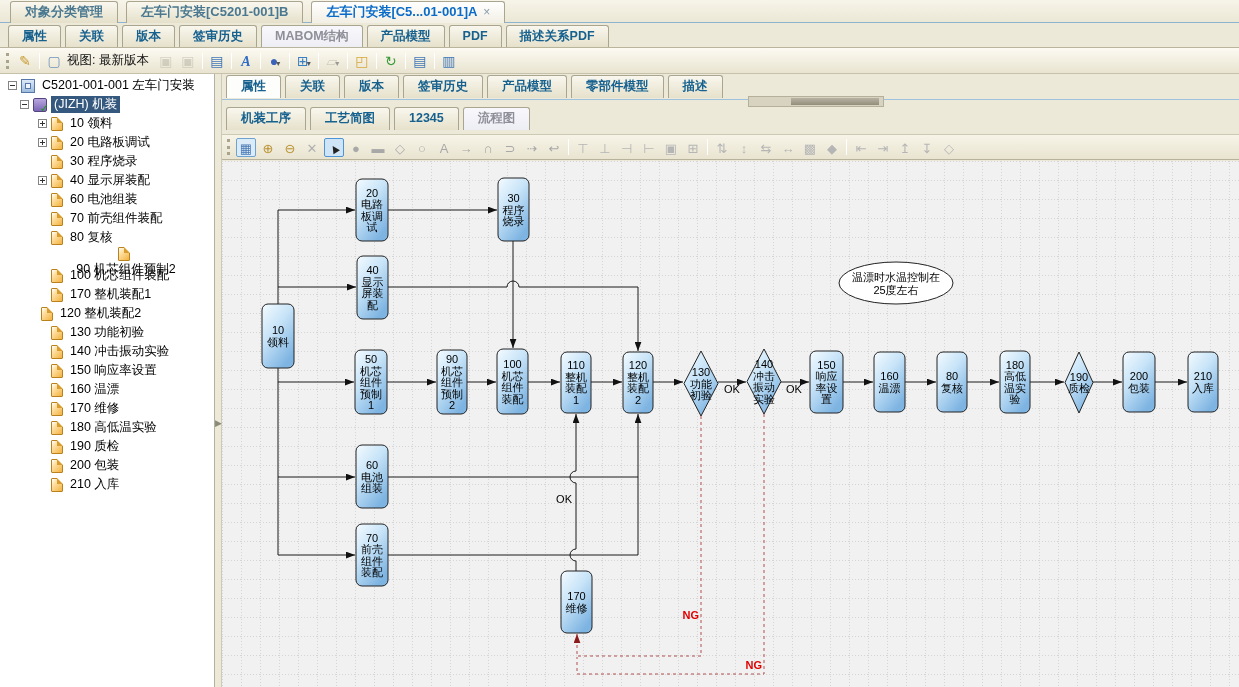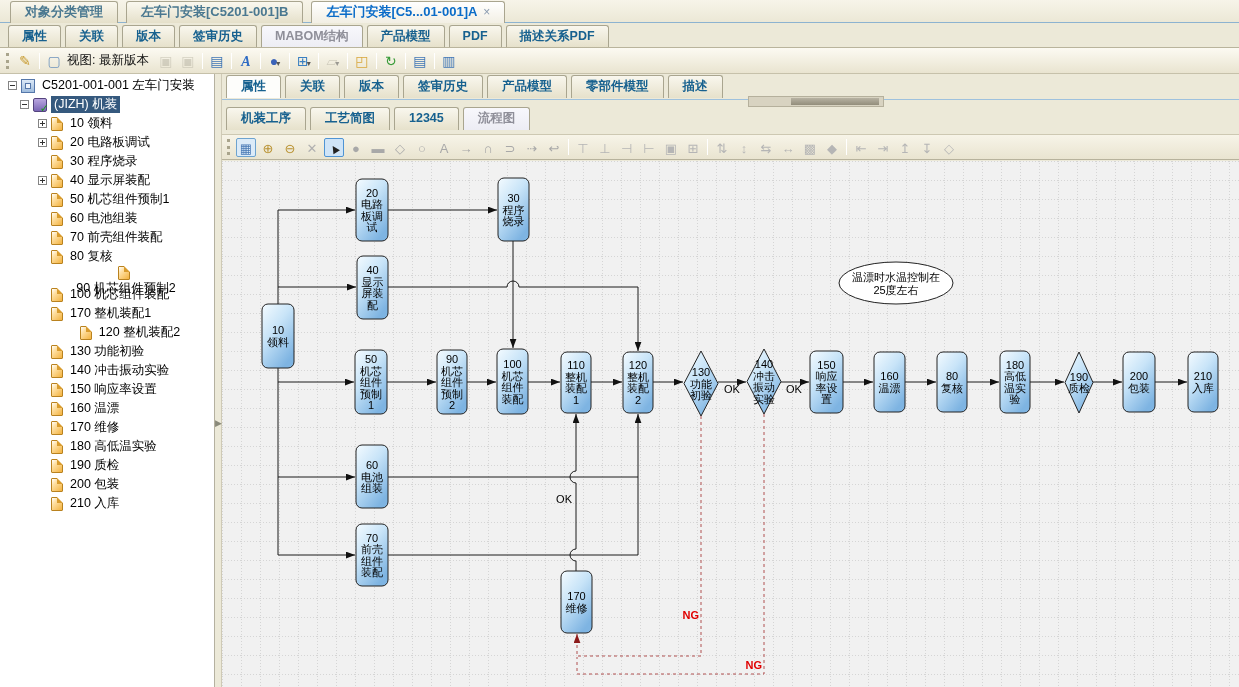--- a/index.html
+++ b/index.html
@@ -164,25 +164,20 @@
         <span class="lbl">30 程序烧录</span>
       </div>
       <div class="trow" style="padding-left: 38px;">
         <span class="expander plus"></span>
         <span class="icon16 icon-doc"></span>
         <span class="lbl">40 显示屏装配</span>
       </div>
       <div class="trow" style="padding-left: 38px;">
         <span class="exp-space"></span>
         <span class="icon16 icon-doc"></span>
-        <span class="lbl">50 机芯组件预制1</span>
-      </div>
-      <div class="trow" style="padding-left: 38px;">
-        <span class="exp-space"></span>
-        <span class="icon16 icon-doc"></span>
         <span class="lbl">60 电池组装</span>
       </div>
       <div class="trow" style="padding-left: 38px;">
         <span class="exp-space"></span>
         <span class="icon16 icon-doc"></span>
         <span class="lbl">70 前壳组件装配</span>
       </div>
       <div class="trow" style="padding-left: 38px;">
         <span class="exp-space"></span>
         <span class="icon16 icon-doc"></span>
@@ -196,21 +191,21 @@
       <div class="trow" style="padding-left: 38px;">
         <span class="exp-space"></span>
         <span class="icon16 icon-doc"></span>
         <span class="lbl">100 机芯组件装配</span>
       </div>
       <div class="trow" style="padding-left: 38px;">
         <span class="exp-space"></span>
         <span class="icon16 icon-doc"></span>
         <span class="lbl">170 整机装配1</span>
       </div>
-      <div class="trow" style="padding-left: 36px; justify-content: center;">
+      <div class="trow" style="padding-left: 28px;">
         <span class="exp-space"></span>
         <span class="icon16 icon-doc"></span>
         <span class="lbl">120 整机装配2</span>
       </div>
       <div class="trow" style="padding-left: 38px;">
         <span class="exp-space"></span>
         <span class="icon16 icon-doc"></span>
         <span class="lbl">130 功能初验</span>
       </div>
       <div class="trow" style="padding-left: 38px;">

